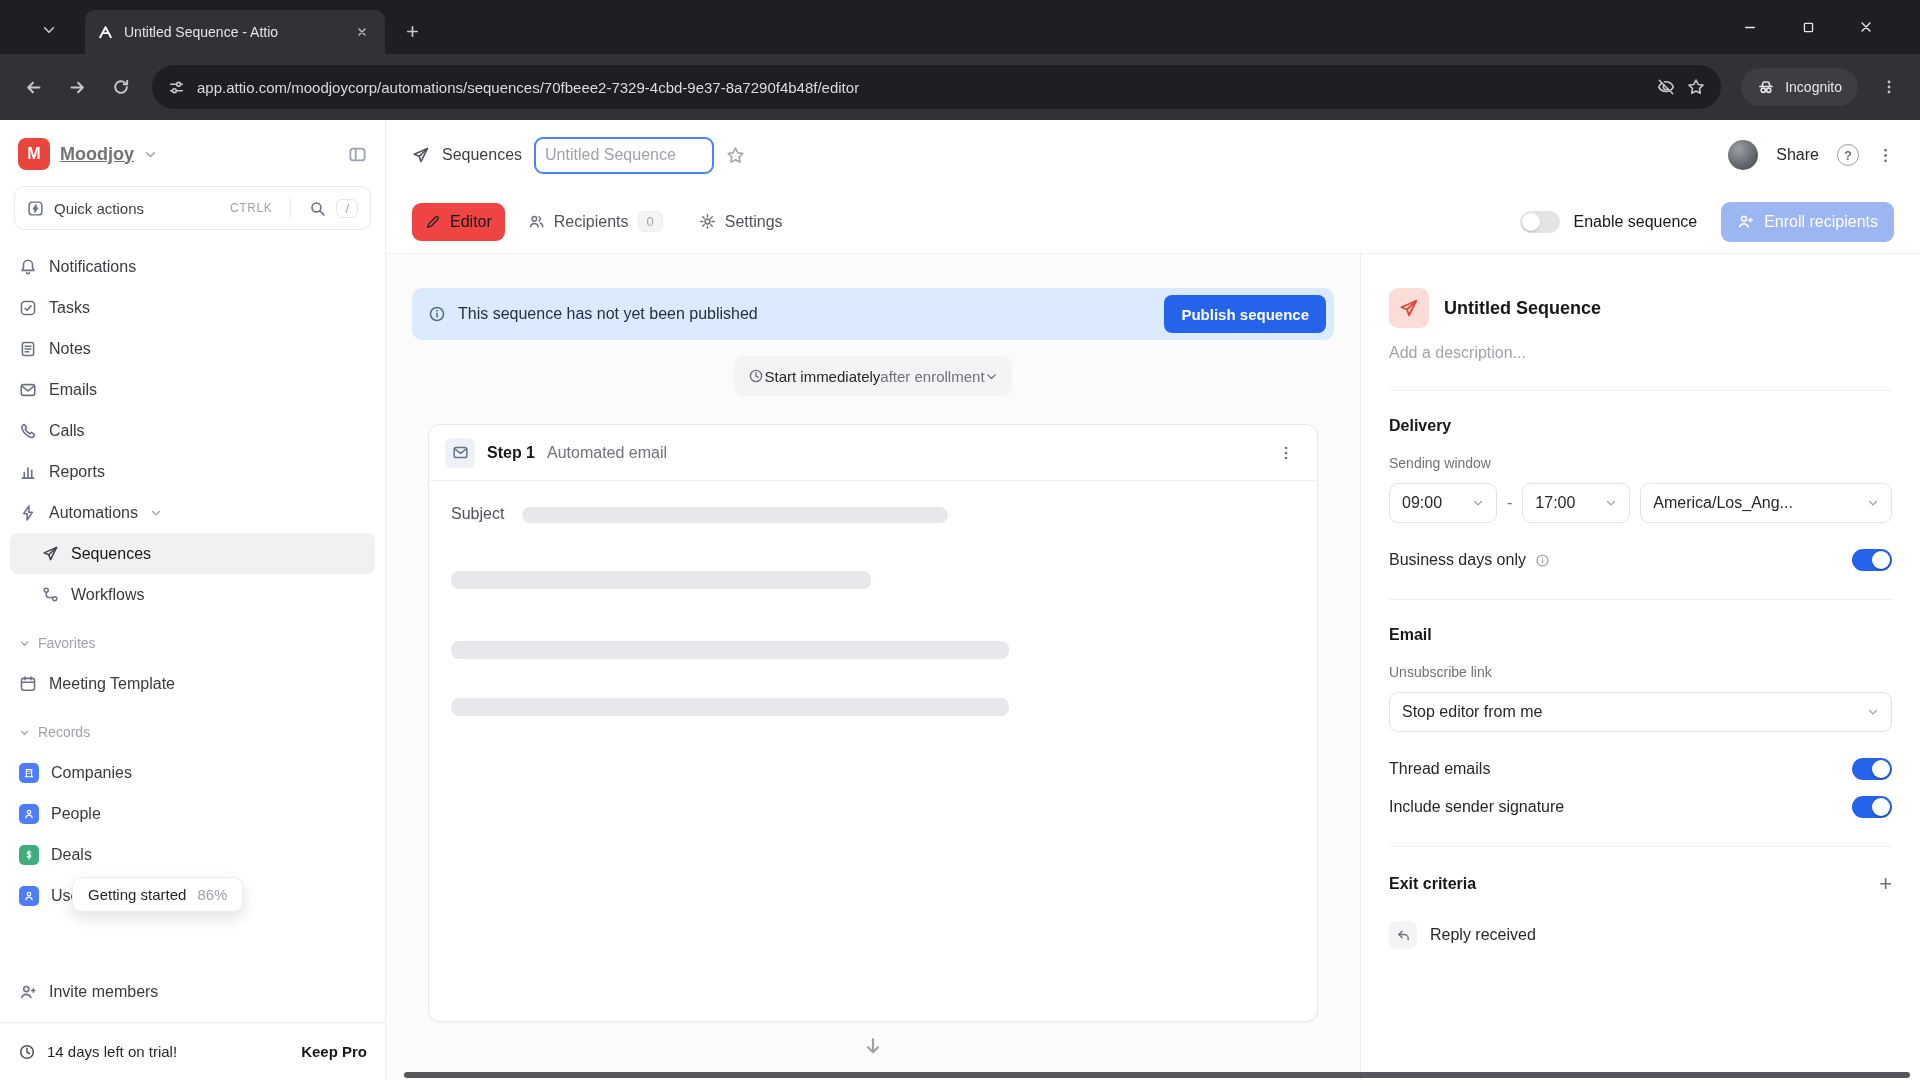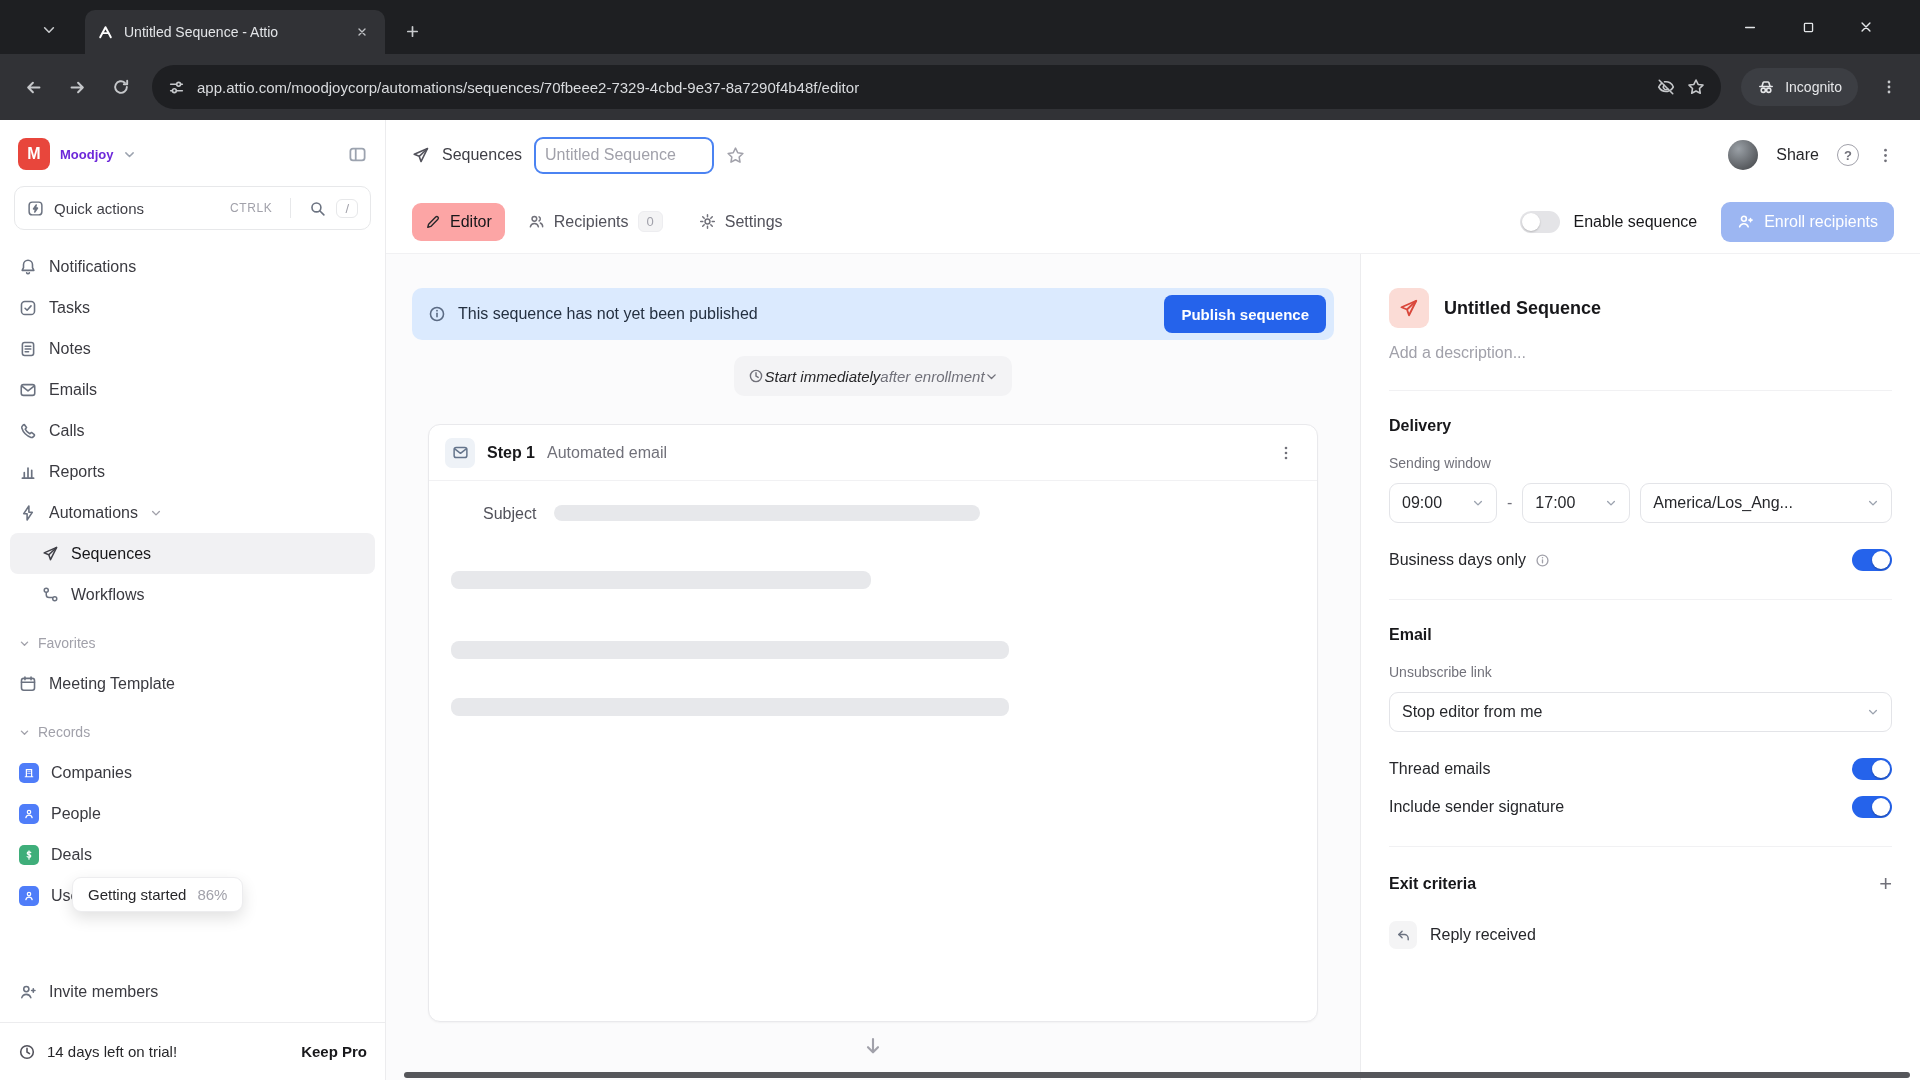--- a/index.html
+++ b/index.html
@@ -28,21 +28,21 @@
   .incog { display:flex; align-items:center; gap:10px; background:#3c3e43; border-radius:19px; height:38px; padding:0 16px; color:#e6e7e9; font-size:14px; margin:0 10px; }
   .menu-dots { width:38px; height:38px; border-radius:50%; color:#c6c8cb; }
 
   
   .app { display:flex; height:960px; background:#fff; }
 
   
   .sidebar { width:386px; border-right:1px solid #ececee; display:flex; flex-direction:column; background:#fff; }
   .ws-row { display:flex; align-items:center; gap:10px; padding:18px 18px 12px; }
   .ws-logo { width:32px; height:32px; border-radius:8px; background:#e8463c; color:#fff; font-weight:700; font-size:16px; }
-  .ws-name { font-size:13px; font-weight:700; color:#6d28d9; }
+  .ws-name { font-size:18px; font-weight:700; color:#737373;text-decoration:underline; }
   .ws-chevron { color:#9ca3af; }
   .panel-btn { margin-left:auto; color:#9ca3af; }
   .qa { margin:4px 14px 10px; border:1px solid #e7e8ea; border-radius:10px; height:44px; display:flex; align-items:center; padding:0 12px; gap:10px; color:#6b7280; }
   .qa-label { font-size:15px; color:#3f3f46; font-weight:500; }
   .qa-short { margin-left:auto; font-size:12px; color:#a1a1aa; letter-spacing:.6px; }
   .qa-div { width:1px; height:20px; background:#e7e8ea; margin:0 8px; }
   .slash-chip { border:1px solid #e7e8ea; border-radius:6px; font-size:13px; color:#a1a1aa; padding:1px 8px; }
   .nav { padding:6px 10px 0; }
   .nav-row { height:41px; display:flex; align-items:center; gap:12px; padding:0 9px; border-radius:8px; font-size:16px; color:#3a3a40; font-weight:500; }
   .nav-row .ic { color:#6b7280; }
@@ -69,45 +69,45 @@
   .hstar { color:#a1a1aa; }
   .header-right { margin-left:auto; display:flex; align-items:center; gap:18px; }
   .avatar { width:30px; height:30px; border-radius:50%; background:radial-gradient(circle at 35% 30%, #9aa0a6, #55585c 75%); }
   .share { font-size:16px; font-weight:500; color:#27272a; }
   .help { width:22px; height:22px; border:1.6px solid #a1a1aa; border-radius:50%; font-size:13px; color:#71717a; font-weight:700; }
   .hdots { color:#71717a; }
 
   .tabs-row { height:64px; display:flex; align-items:center; padding:0 26px; gap:10px; border-bottom:1px solid #f1f1f3; }
   .tab-pill { display:flex; align-items:center; gap:9px; height:38px; padding:0 13px; border-radius:9px; font-size:16px; font-weight:500; color:#52525b; }
   .tab-pill .ic { color:#71717a; }
-  .tab-pill.active { background:#fca5a5; color:#17171a; }
+  .tab-pill.active { background:#ef4444; color:#17171a; }
   .tab-pill.active .ic { color:#27272a; }
   .count { background:#f4f4f5; color:#a1a1aa; font-size:13px; border-radius:6px; padding:2px 8px; border:1px solid #ededf0; }
   .tabs-right { margin-left:auto; display:flex; align-items:center; gap:14px; }
   .enable-label { font-size:16px; font-weight:500; color:#18181b; margin-right:10px; }
   .enroll { display:flex; align-items:center; gap:10px; height:40px; padding:0 16px; border-radius:9px; background:#9cb6f2; color:#fff; font-size:16px; font-weight:400; border:none; }
 
   
   .content { flex:1; display:flex; min-height:0; }
   .canvas { flex:1; background:#fbfbfc; min-width:0; }
   .banner { margin:34px 26px 0; height:52px; background:#dbeafe; border-radius:10px; display:flex; align-items:center; padding:0 8px 0 16px; gap:12px; }
   .banner .ic { color:#5b6b84; }
   .banner-text { font-size:16px; color:#243041; font-weight:500; flex:1; }
   .publish { height:38px; padding:0 17px; border-radius:8px; background:#2563eb; color:#fff; font-size:15px; font-weight:600; border:none; display:flex; align-items:center; }
   .start-wrap { display:flex; justify-content:center; margin-top:16px; }
-  .start-pill { display:flex; align-items:center; height:40px; padding:0 14px; border-radius:10px; background:#f3f3f5; color:#71717a; font-size:15px;font-style:italic; }
+  .start-pill { display:flex; align-items:center; height:40px; padding:0 14px; border-radius:10px; background:#f3f3f5; color:#71717a; font-size:15px; }
   .start-strong { color:#27272a; font-weight:500; }
   .card { width:890px; margin:28px auto 0; background:#fff; border:1px solid #e9e9ec; border-radius:12px; box-shadow:0 1px 2px rgba(0,0,0,.04); height:598px; }
   .card-head { height:56px; display:flex; align-items:center; gap:12px; padding:0 16px; border-bottom:1px solid #f1f1f3; }
   .step-ic { width:30px; height:30px; border-radius:7px; background:#eef2f7; color:#64748b; }
   .step-label { font-size:16px; font-weight:600; color:#18181b; }
   .step-type { font-size:16px; color:#71717a; }
   .card-dots { margin-left:auto; color:#71717a; width:30px; height:30px; }
   .card-body { padding:24px 22px; }
-  .subject-row { display:flex; align-items:flex-start; gap:18px;margin-left:32px; }
+  .subject-row { display:flex; align-items:flex-end; gap:18px; }
   .subject-label { font-size:16px; color:#52525b; }
   .skel { background:#e7e8eb; border-radius:8px; }
   .sk-subject { width:426px; height:16px; }
   .sk-1 { width:420px; height:18px; margin-top:48px; }
   .sk-2 { width:558px; height:18px; margin-top:52px; }
   .sk-3 { width:558px; height:18px; margin-top:39px; }
   .down-arrow { display:flex; justify-content:center; margin-top:14px; color:#a1a1aa; }
 
   
   .panel { width:560px; border-left:1px solid #ececee; background:#fff; padding:34px 28px 0; overflow:hidden; }

